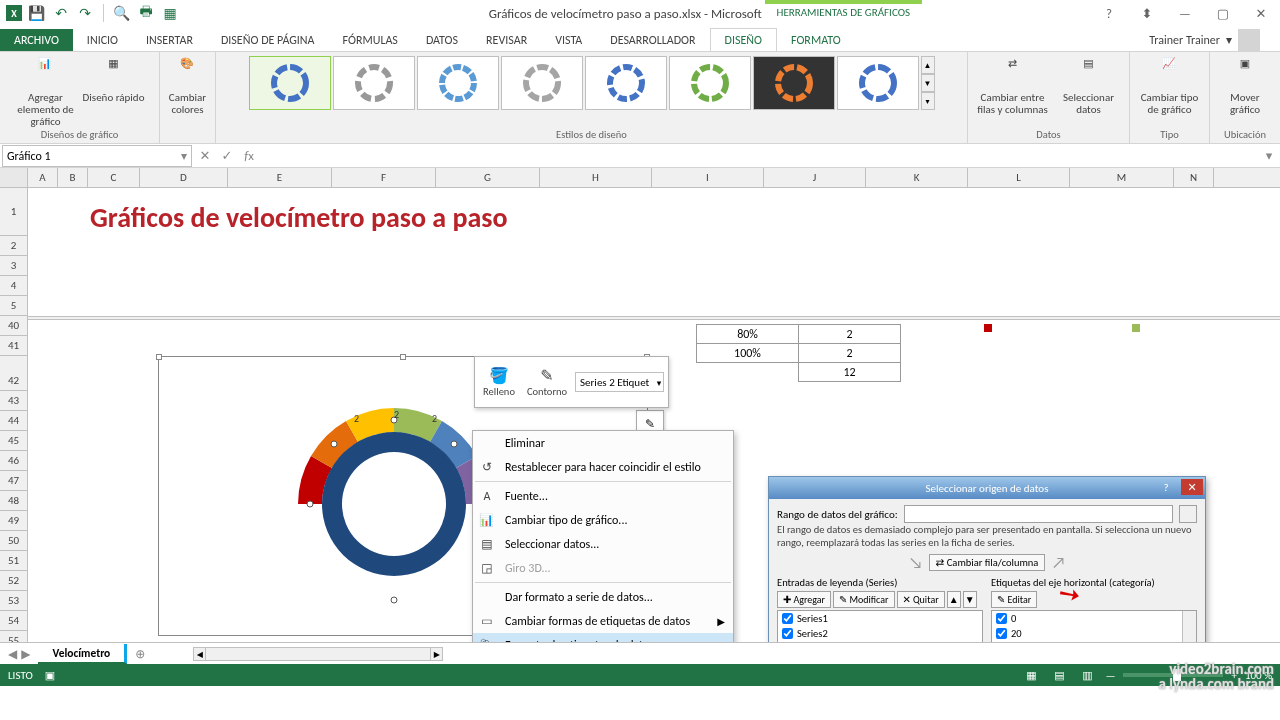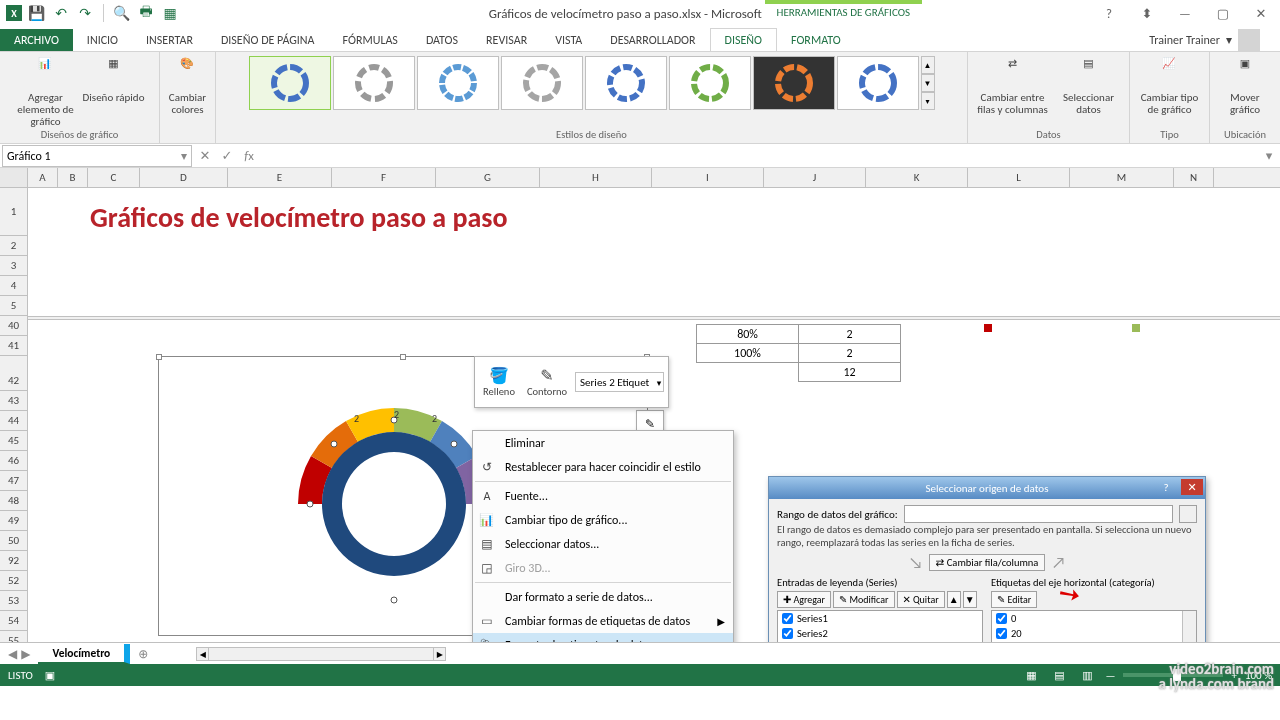--- a/index.html
+++ b/index.html
@@ -100,21 +100,21 @@
   .dlg-tool { border: 1px solid #a0a0a0; background: #f8f8f8; padding: 1px 5px; font-size: 10px; display: flex; align-items: center; gap: 2px; }
   .dlg-list { border: 1px solid #a0a0a0; background: #fff; height: 42px; overflow: hidden; position: relative; }
   .dlg-list-item { display: flex; align-items: center; gap: 4px; padding: 1px 4px; font-size: 10.5px; }
   .dlg-list-item input { width: 11px; height: 11px; }
   .dlg-scroll { position: absolute; right: 0; top: 0; bottom: 0; width: 14px; background: #f0f0f0; border-left: 1px solid #c0c0c0; }
   .red-arrow { position: absolute; left: 1030px; top: 390px; font-size: 26px; color: #d00; transform: rotate(-35deg); }
   
   
   .sheet-tabs { height: 22px; background: #fff; border-top: 1px solid #c0c0c0; display: flex; align-items: center; }
   .sheet-nav { display: flex; gap: 4px; padding: 0 8px; color: #888; }
-  .sheet-tab { padding: 2px 14px; font-size: 11.5px; border-right: 6px solid #0ea5e9; }
+  .sheet-tab { padding: 2px 14px; font-size: 11.5px; border-right: 3px solid #0ea5e9; }
   .sheet-tab.active { background: #fff; font-weight: bold; border-bottom: 2px solid #217346; }
   .sheet-add { padding: 2px 8px; color: #888; }
   .hscroll { flex: 1; max-width: 250px; margin-left: 40px; height: 14px; border: 1px solid #c0c0c0; background: #f0f0f0; position: relative; }
   
   
   .statusbar { height: 22px; background: #217346; color: #fff; display: flex; align-items: center; font-size: 11px; padding: 0 8px; gap: 12px; }
   .status-right { margin-left: auto; display: flex; align-items: center; gap: 8px; }
   .view-btn { width: 20px; height: 16px; display: flex; align-items: center; justify-content: center; }
   .zoom-slider { width: 100px; height: 4px; background: #4a9468; position: relative; }
   .zoom-thumb { position: absolute; left: 50%; top: -4px; width: 8px; height: 12px; background: #fff; }
@@ -307,21 +307,21 @@
         <div class="row-h" style="height: 20px;">41</div>
         <div class="row-h" style="height: 20px; margin-top: 15px;">42</div>
         <div class="row-h" style="height: 20px;">43</div>
         <div class="row-h" style="height: 20px;">44</div>
         <div class="row-h" style="height: 20px;">45</div>
         <div class="row-h" style="height: 20px;">46</div>
         <div class="row-h" style="height: 20px;">47</div>
         <div class="row-h" style="height: 20px;">48</div>
         <div class="row-h" style="height: 20px;">49</div>
         <div class="row-h" style="height: 20px;">50</div>
-        <div class="row-h" style="height: 20px;">92</div>
+        <div class="row-h" style="height: 20px;">51</div>
         <div class="row-h" style="height: 20px;">52</div>
         <div class="row-h" style="height: 20px;">53</div>
         <div class="row-h" style="height: 20px;">54</div>
         <div class="row-h" style="height: 20px;">55</div>
       </div>
     <div class="cells">
       <div class="bigtitle">Gráficos de velocímetro paso a paso</div>
       <div class="split"></div>
 
       <table class="minitable">

